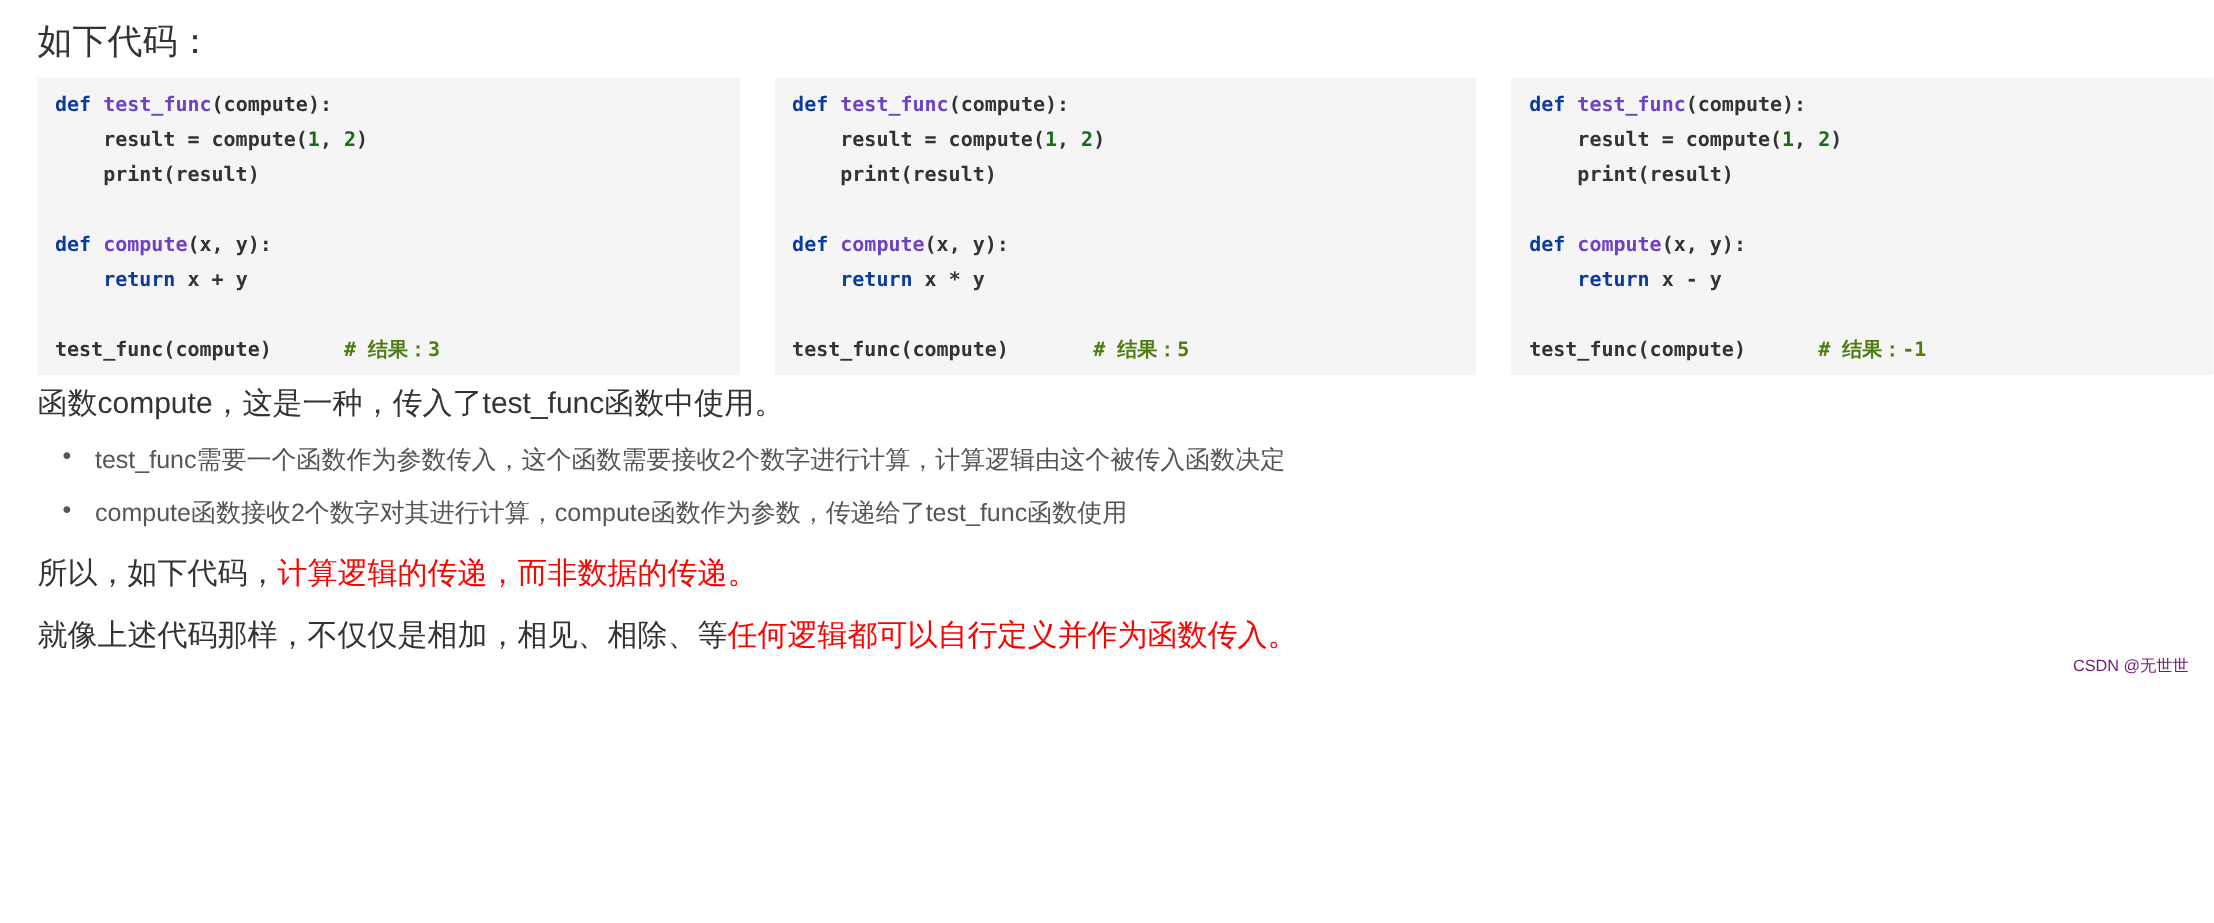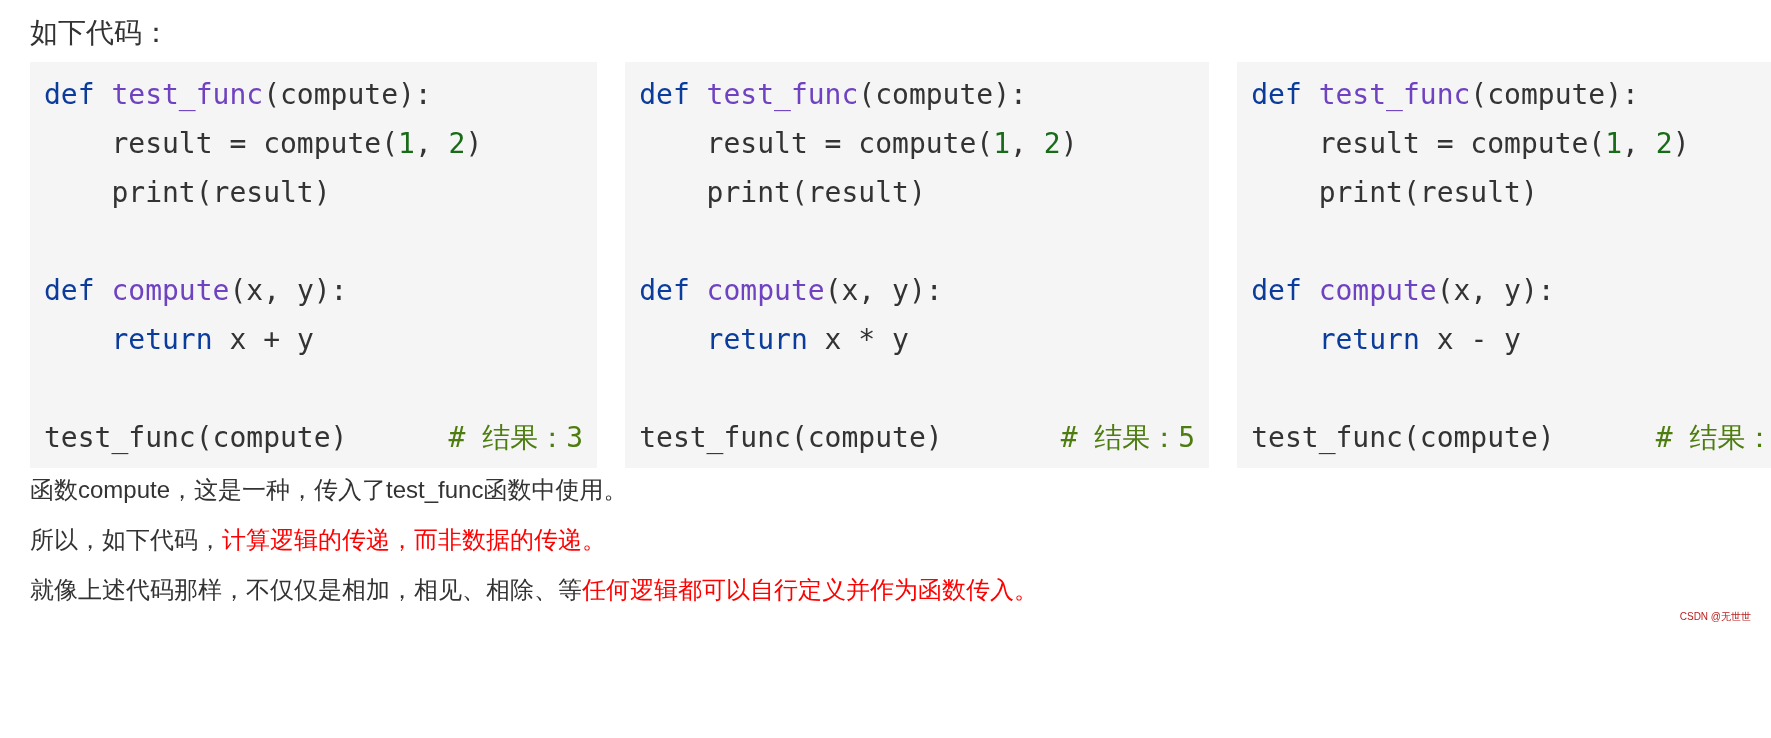--- a/index.html
+++ b/index.html
@@ -15,25 +15,26 @@
 .intro { font-size: 28px; color: #333; margin: 4px 0 10px 0; }
 .codes {
   display: flex;
   gap: 28px;
   margin-bottom: 6px;
 }
 .codeblock {
   background: #f5f5f5;
   padding: 8px 14px 6px 14px;
   font-family: Consolas, "Lucida Console", monospace;
-  font-size: 28px;
+  font-size: 16px;
   line-height: 1.75;
   white-space: pre;
   flex: 1 1 0;
   color: #333;
+  font-weight: bold;
 }
 .kw { color: #0b3c9c; }
 .fn { color: #6f42c1; }
 .num { color: #186b18; }
 .comment { color: #4d7c0f; }
 .summary { font-size: 24px; margin: 4px 0 16px 0; }
 ul.bullets { list-style: none; margin: 0 0 18px 20px; }
 ul.bullets li {
   font-size: 20px;
   color: #555;
@@ -47,22 +48,22 @@
   left: 0;
   top: 0;
   color: #555;
 }
 .conclusion { font-size: 24px; margin: 10px 0 18px 0; }
 .red { color: #f00; }
 .watermark {
   position: absolute;
   right: 20px;
   bottom: 30px;
-  font-size: 10px;
-  color: #b91c1c;
+  font-size: 13px;
+  color: #701a75;
 }
 </style>
 </head>
 <body>
 
 <div class="intro">如下代码：</div>
 
 <div class="codes">
   <div class="codeblock"><span class="kw">def</span> <span class="fn">test_func</span>(compute):
     result = compute(<span class="num">1</span>, <span class="num">2</span>)
@@ -88,20 +89,22 @@
 
 <span class="kw">def</span> <span class="fn">compute</span>(x, y):
     <span class="kw">return</span> x <span>-</span> y
 
 test_func(compute)<span>      </span><span class="comment"># 结果：-1</span></div>
 </div>
 
 <div class="summary">函数compute，这是一种，传入了test_func函数中使用。</div>
 
 <ul class="bullets">
+  <li>test_func需要一个函数作为参数传入，这个函数需要接收2个数字进行计算，计算逻辑由这个被传入函数决定</li>
+  <li>compute函数接收2个数字对其进行计算，compute函数作为参数，传递给了test_func函数使用</li>
 </ul>
 
 <div class="conclusion">
   <span>所以，如下代码，</span><span class="red">计算逻辑的传递，而非数据的传递。</span>
 </div>
 
 <div class="conclusion">
   <span>就像上述代码那样，不仅仅是相加，相见、相除、等</span><span class="red">任何逻辑都可以自行定义并作为函数传入。</span>
 </div>
 

